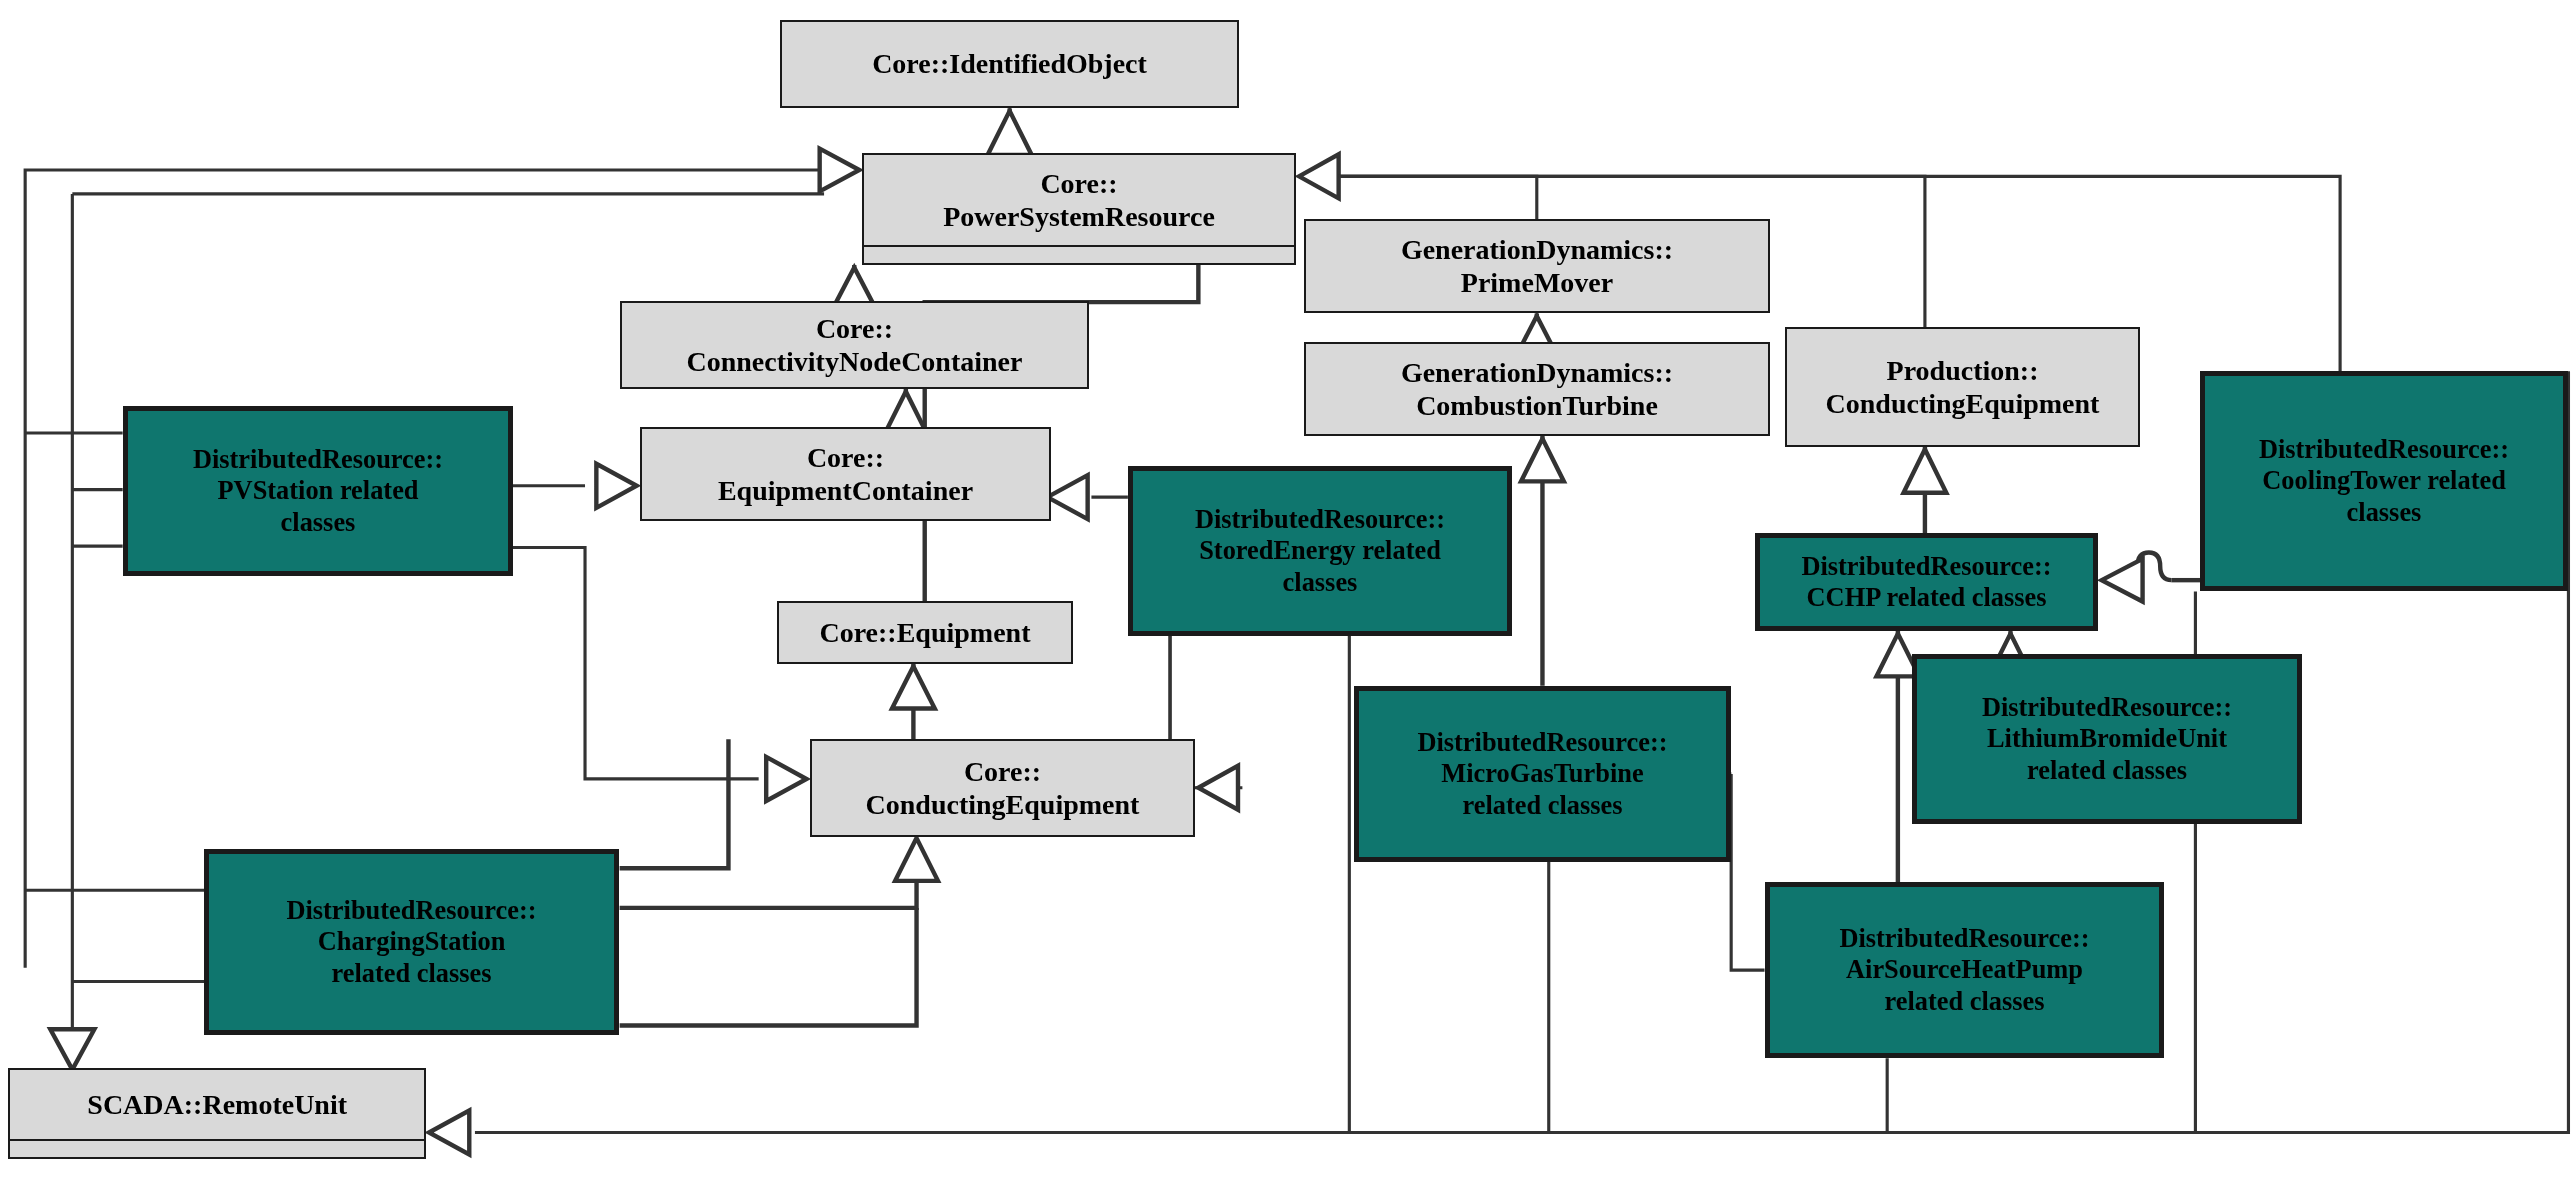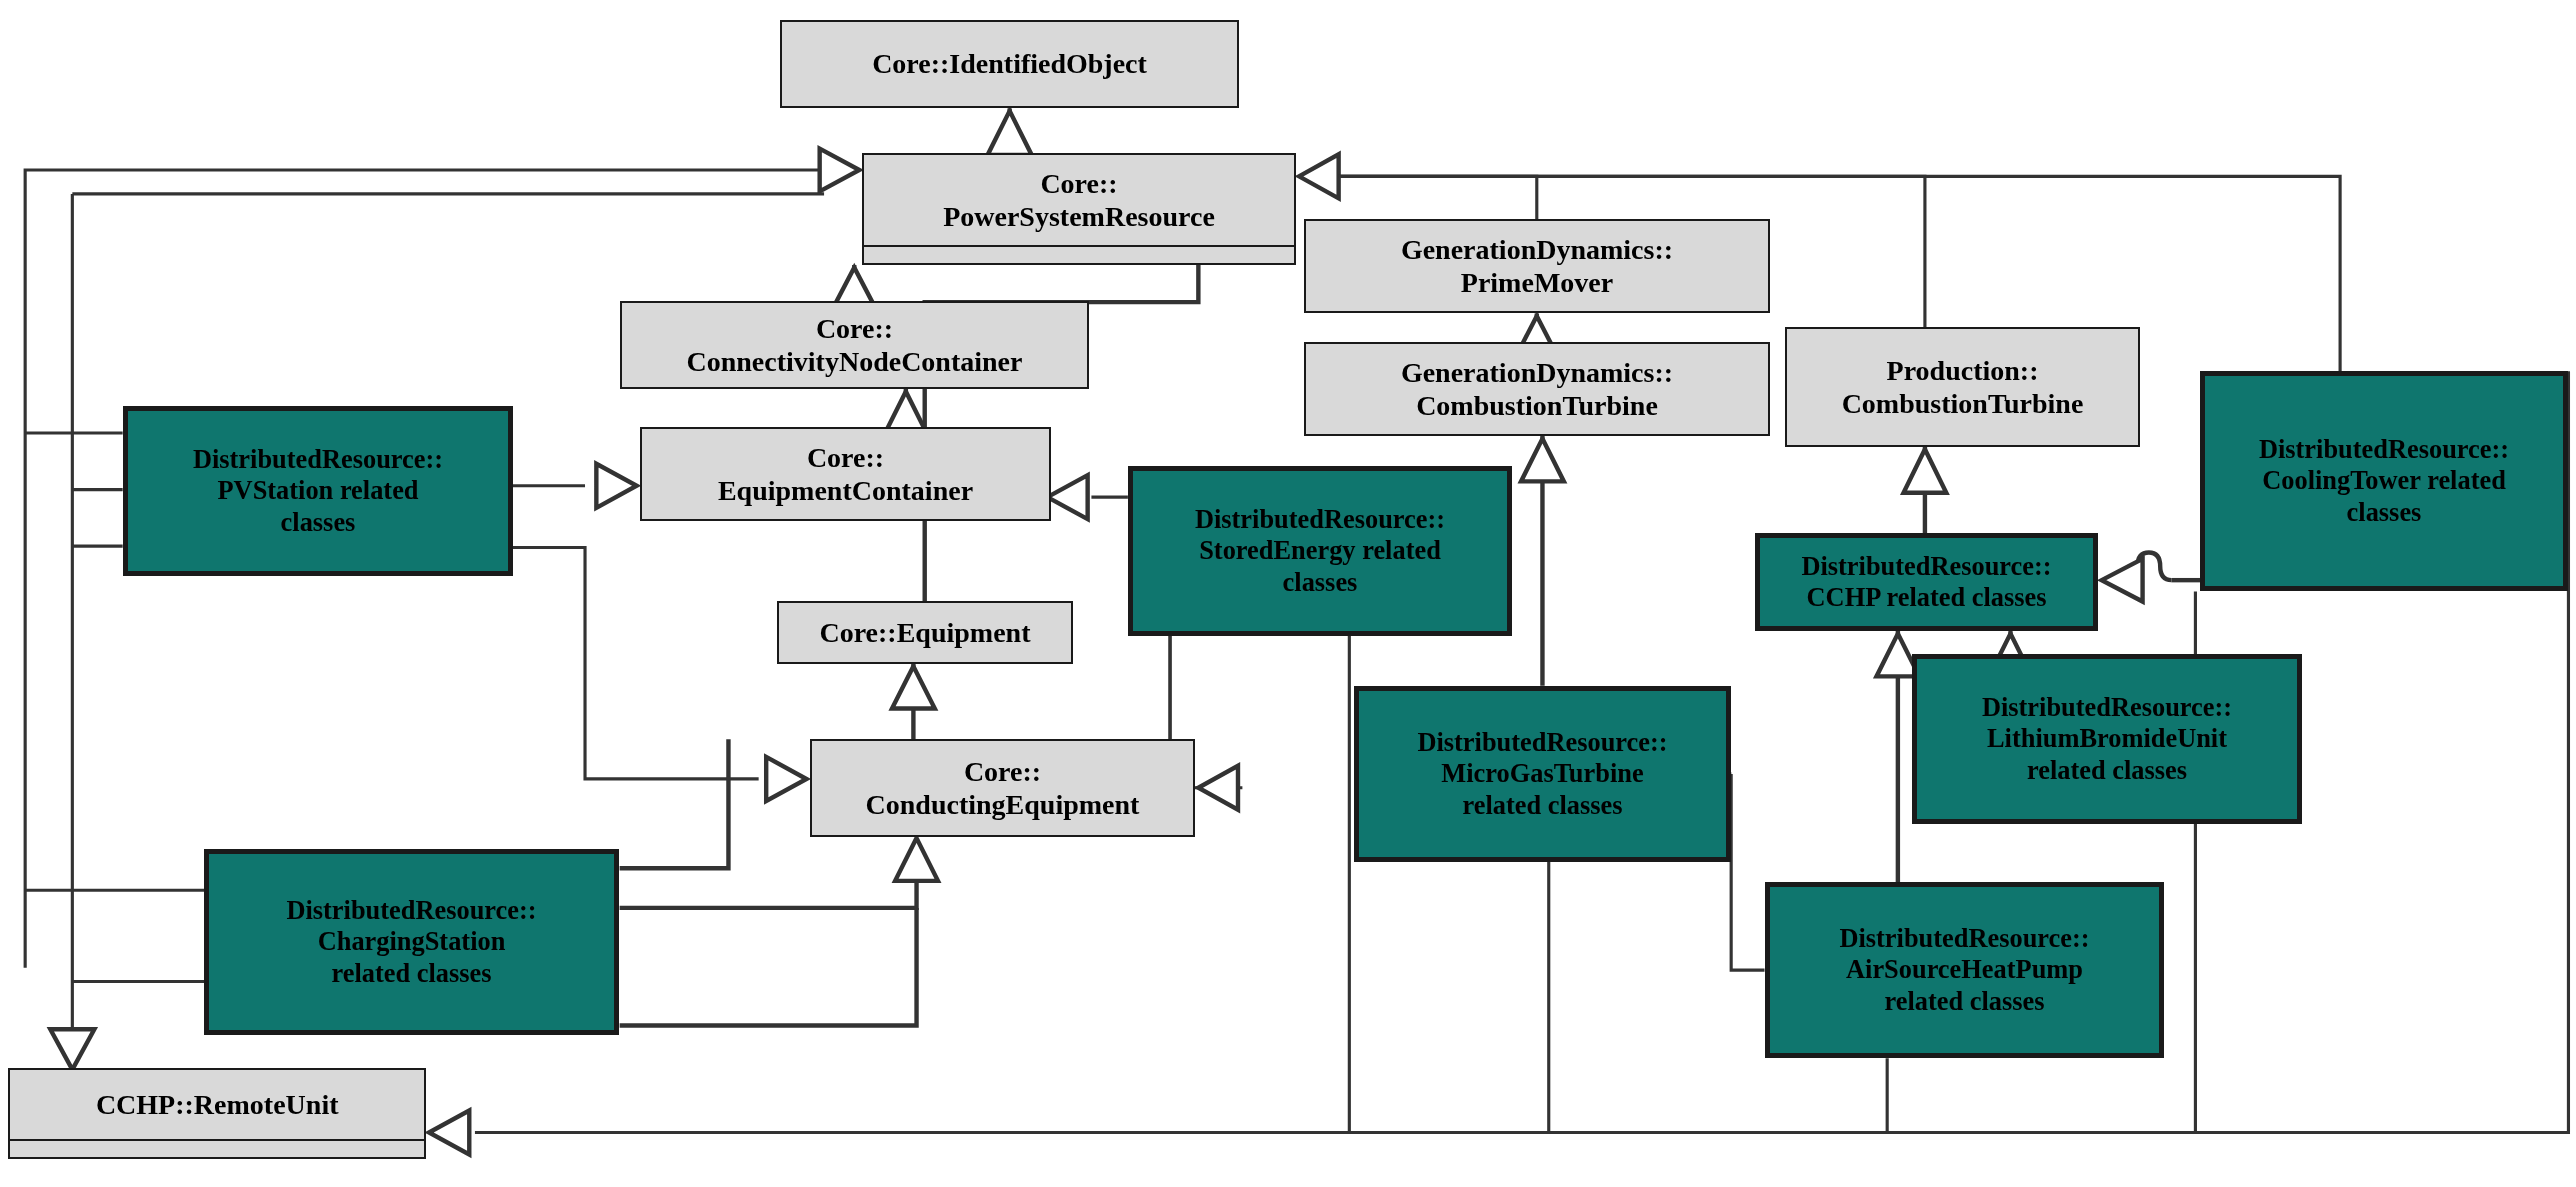--- a/index.html
+++ b/index.html
@@ -205,21 +205,21 @@
 PrimeMover</div>
   </div>
 
   <div class="node grey" style="left:1304px;top:342px;width:466px;height:94px;">
     <div class="title" style="font-size:28px;">GenerationDynamics::
 CombustionTurbine</div>
   </div>
 
   <div class="node grey" style="left:1785px;top:327px;width:355px;height:120px;">
     <div class="title" style="font-size:28px;">Production::
-CombustionTurbine</div>
+ConductingEquipment</div>
   </div>
 
   <div class="node grey" style="left:620px;top:301px;width:469px;height:88px;">
     <div class="title" style="font-size:28px;">Core::
 ConnectivityNodeContainer</div>
   </div>
 
   <div class="node grey" style="left:640px;top:427px;width:411px;height:94px;">
     <div class="title" style="font-size:28px;">Core::
 EquipmentContainer</div>
@@ -228,21 +228,21 @@
   <div class="node grey" style="left:777px;top:601px;width:296px;height:63px;">
     <div class="title" style="font-size:28px;border-radius:7px;">Core::Equipment</div>
   </div>
 
   <div class="node grey" style="left:810px;top:739px;width:385px;height:98px;">
     <div class="title" style="font-size:28px;">Core::
 ConductingEquipment</div>
   </div>
 
   <div class="node grey" style="left:8.2px;top:1068px;width:418px;height:91px;">
-    <div class="title" style="font-size:28px;">CCHP::RemoteUnit</div>
+    <div class="title" style="font-size:28px;">SCADA::RemoteUnit</div>
     <div class="compartment"></div>
   </div>
 
   <div class="node white" style="left:123px;top:406px;width:390px;height:170px;">
     <div class="title" style="font-size:26.4px;">DistributedResource::
 PVStation related
 classes</div>
   </div>
 
   <div class="node white" style="left:204px;top:849px;width:415px;height:186px;">

